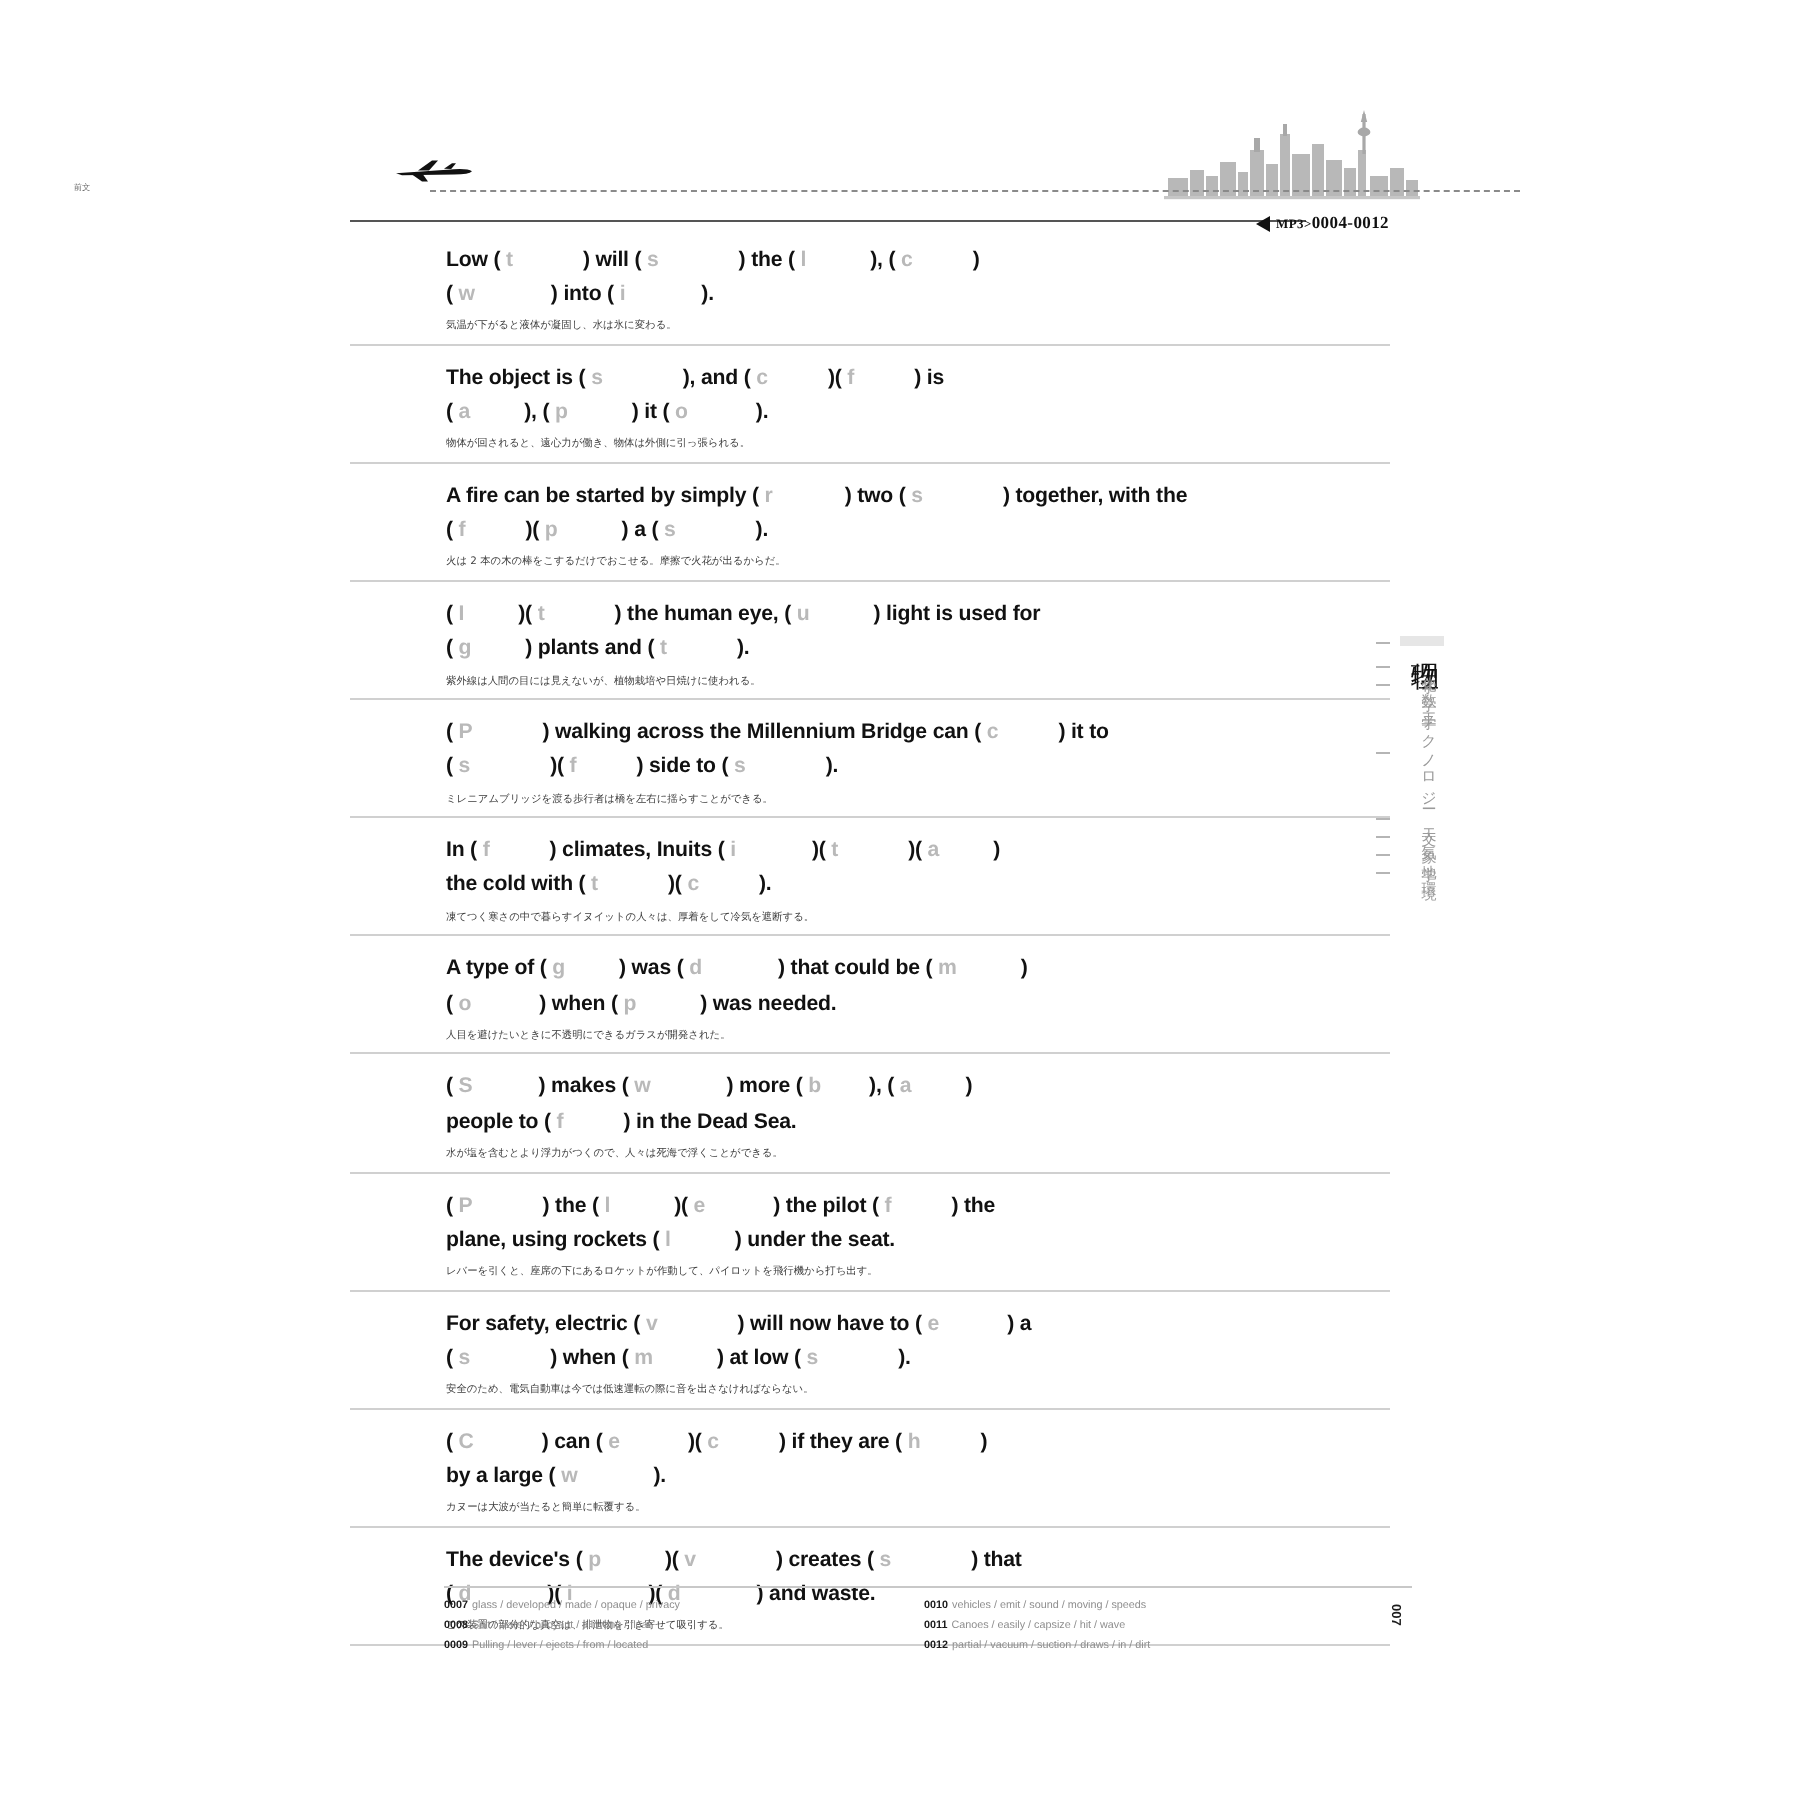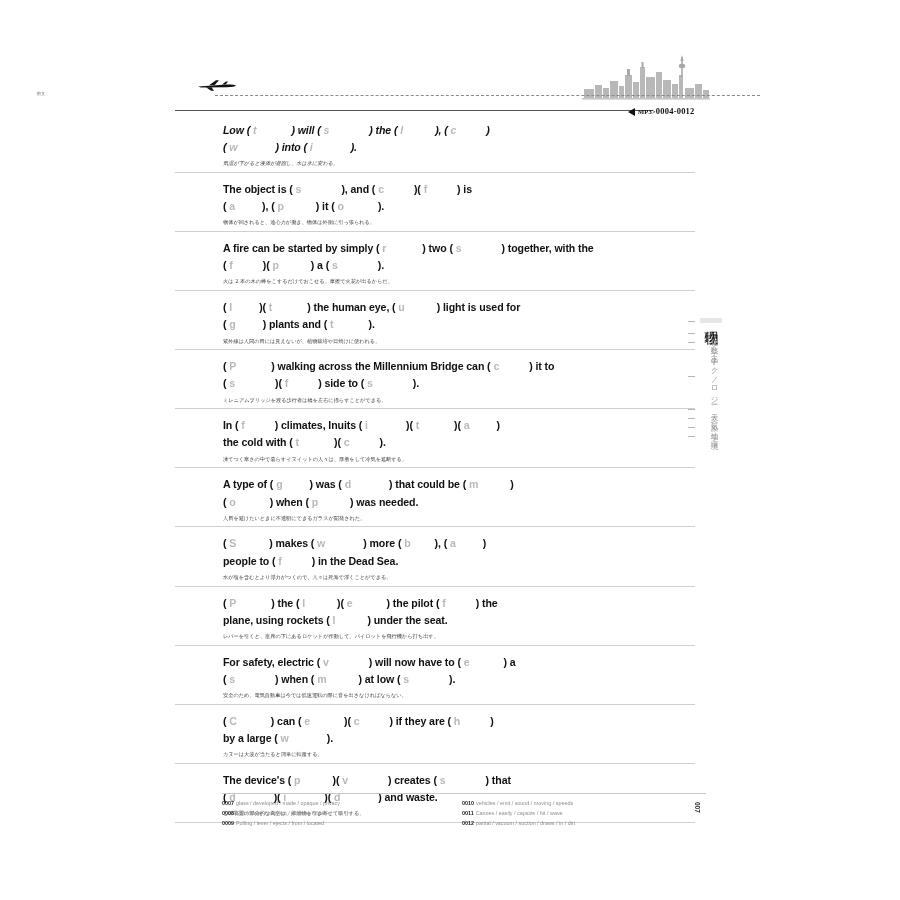--- a/index.html
+++ b/index.html
@@ -42,21 +42,21 @@
     border-right:7px solid #111;margin-right:3px;
   }
   .mp3 .sm{font-size:6.5px;}
 
   
   .qlist{position:absolute;left:175px;top:114px;width:520px;}
   .q{
     border-bottom:1px solid #d0d0d0;
     padding:8px 0 5px 0;
   }
-  .q:first-child{border-top:none;font-style:italic;}
+  .q:first-child{border-top:none;}
   .q .line{
     font-size:10.6px;
     font-weight:bold;
     color:#111;
     line-height:1.62;
     padding-left:48px;
     letter-spacing:-0.1px;
   }
   .q .jp{
     font-family:"DejaVu Sans", sans-serif;

